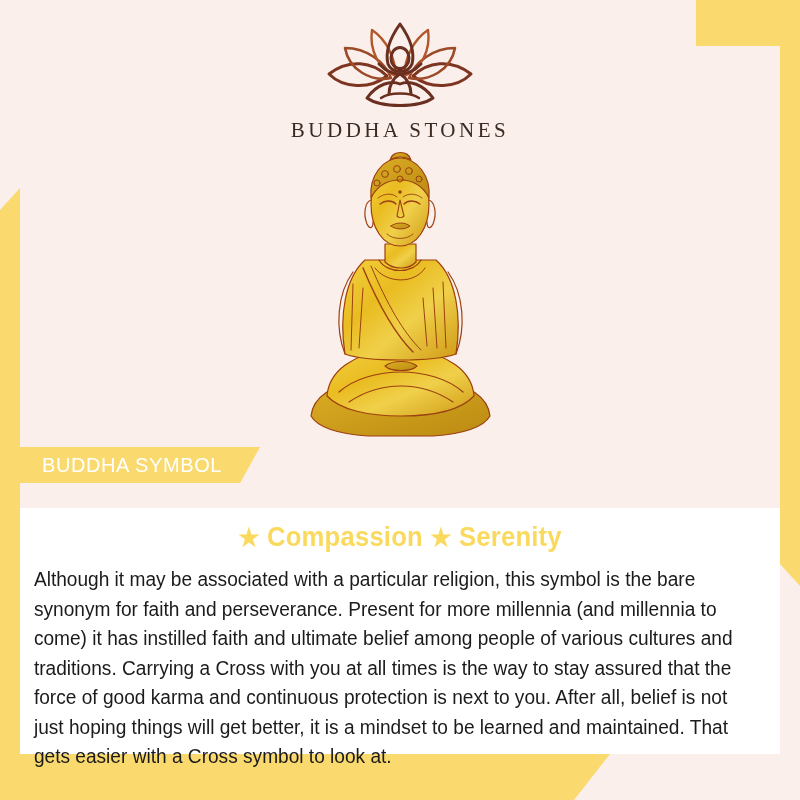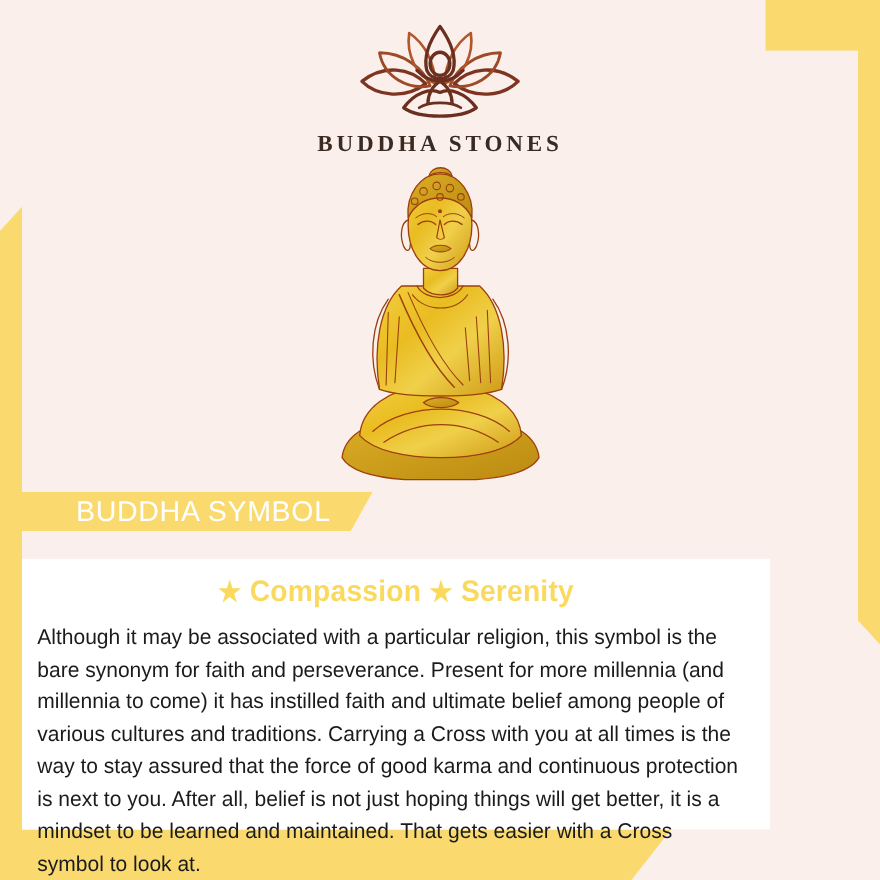--- a/index.html
+++ b/index.html
@@ -77,21 +77,21 @@
   }
 
   .logo-mark { width: 170px; height: 96px; display: block; }
 
   .brand-name {
     margin-top: 4px;
     font-family: "Liberation Serif", serif;
     font-size: 21px;
     letter-spacing: 3.5px;
     color: #3a2a22;
-    font-weight: 700;
+    font-weight: 400;
   }
 
   
   .title-banner {
     margin: 16px auto 0;
     width: 485px;
     height: 52px;
     background: #fdf8f3;
     display: flex;
     align-items: center;
@@ -127,32 +127,31 @@
     padding: 0 38px 0 22px;
     background: #fada6e;
     display: flex;
     align-items: center;
     clip-path: polygon(0 0, 100% 0, calc(100% - 20px) 100%, 0 100%);
     z-index: 4;
   }
 
   .ribbon-label {
     color: #ffffff;
-    font-size: 26px;
+    font-size: 20px;
     letter-spacing: 0.6px;
     font-weight: 400;
-    margin-left: 27px;
   }
 
   
   .content-panel {
     position: absolute;
     left: 0;
     top: 508px;
-    width: 680px;
+    width: 760px;
     height: 246px;
     background: #ffffff;
     padding: 14px 8px 0 8px;
   }
 
   .headline {
     text-align: center;
     font-family: "Liberation Sans Narrow", "Liberation Sans", sans-serif;
     font-size: 27px;
     font-weight: bold;

